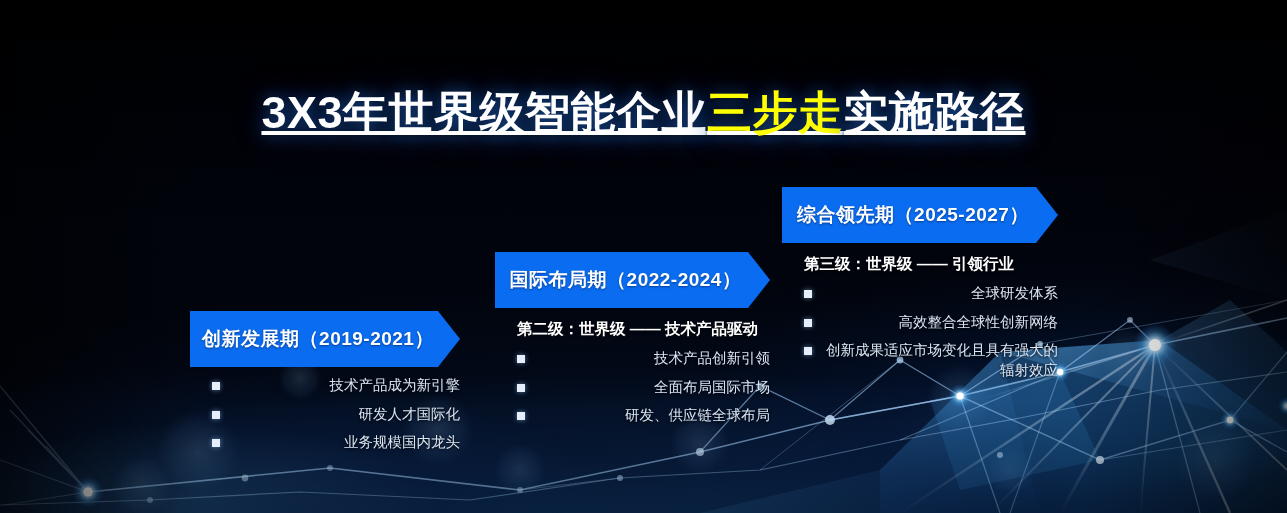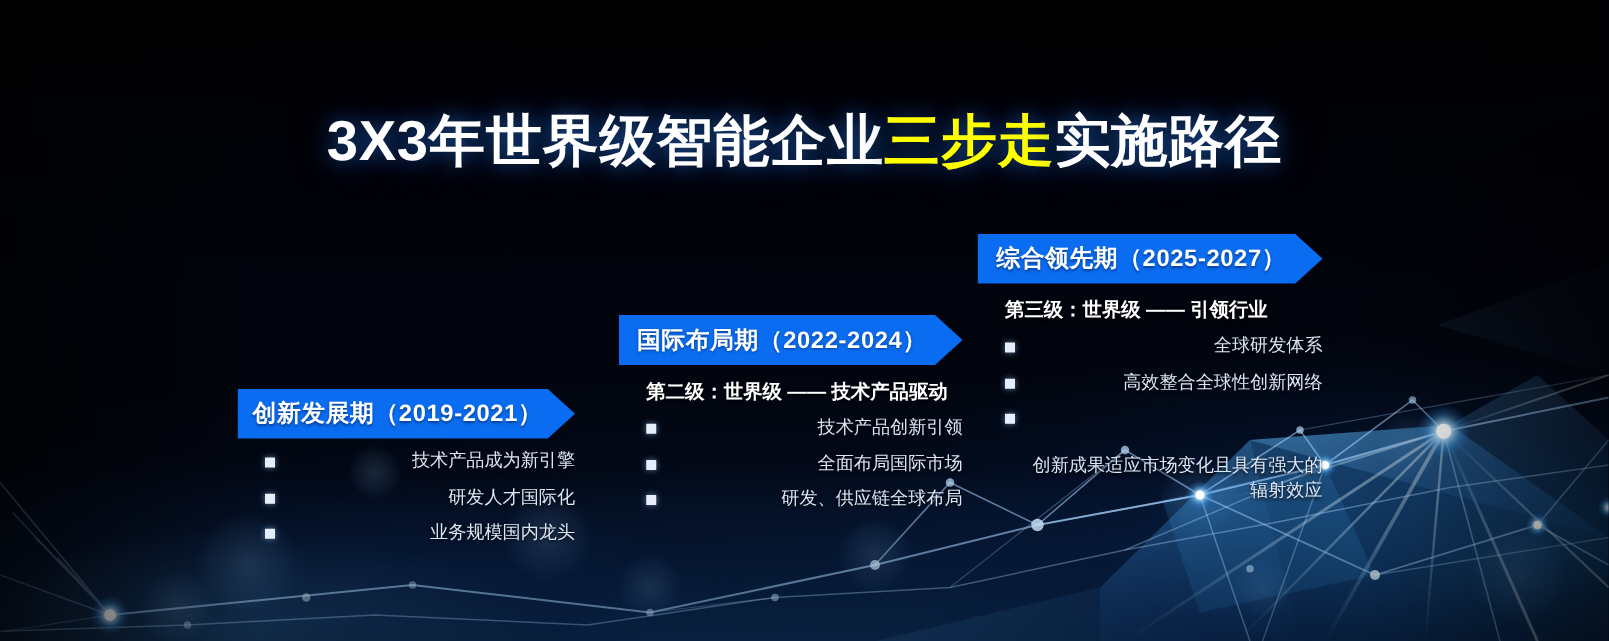--- a/index.html
+++ b/index.html
@@ -55,29 +55,30 @@
     left: 0; right: 0;
     top: 86px;
     text-align: center;
     font-size: 45px;
     font-weight: bold;
     letter-spacing: 0.5px;
     color: #ffffff;
     text-shadow: 0 0 16px rgba(40,110,210,.65), 0 0 34px rgba(20,70,160,.45), 0 2px 3px rgba(0,0,0,.8);
     white-space: nowrap;
     line-height: 1.2;
+    text-decoration: underline;
   }
   #title .hl { color: #ffff00; }
 
   
   .stage { position: absolute; }
 
   .banner {
     position: relative;
-    height: 40px;
+    height: 56px;
     background: #0a6cf0;
     display: flex;
     align-items: center;
     justify-content: center;
     -webkit-clip-path: polygon(0 0, calc(100% - 22px) 0, 100% 50%, calc(100% - 22px) 100%, 0 100%);
     clip-path: polygon(0 0, calc(100% - 22px) 0, 100% 50%, calc(100% - 22px) 100%, 0 100%);
     box-shadow: 0 0 18px rgba(14,96,230,.55);
   }
   .banner-text {
     color: #ffffff;
@@ -120,21 +121,21 @@
   .bullet .btxt { flex: 1 1 auto; text-align: right; }
 
   
   #stage-1 { left: 190px; top: 311px; width: 270px; }
   #stage-1 .banner { width: 270px; text-align: right; }
   #stage-2 { left: 495px; top: 252px; width: 275px; }
   #stage-2 .banner { width: 275px; }
   #stage-3 { left: 782px; top: 187px; width: 276px; }
   #stage-3 .banner { width: 276px; }
   #stage-3 .bullets { max-width: 258px; }
-  #stage-3 .bullet.wrap .btxt { white-space: normal; margin-top: 39px; }
+  #stage-3 .bullet.wrap .btxt { white-space: normal; }
 </style>
 </head>
 <body>
 
 <div id="slide">
 
   <div class="bg-layer bg-base"></div>
   <div class="bg-layer bg-base2"></div>
   <div class="bg-layer bg-rightglow"></div>
   <div class="bg-layer bg-leftglow"></div>

